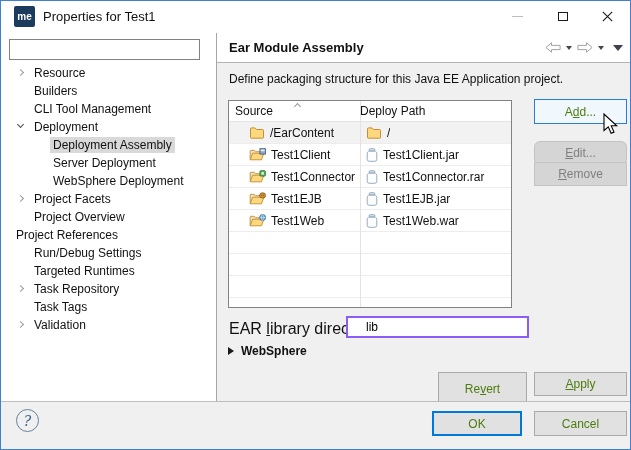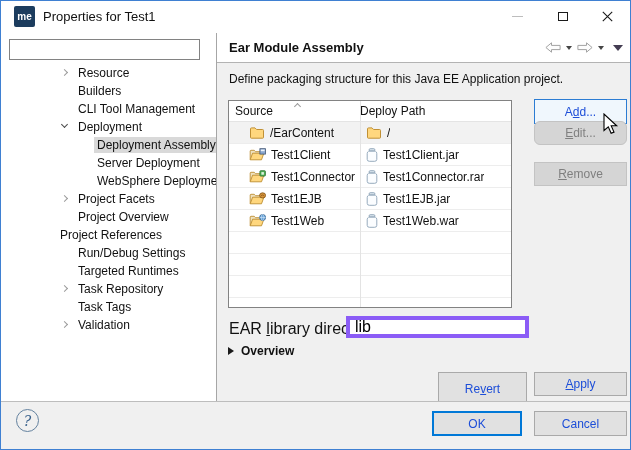--- a/index.html
+++ b/index.html
@@ -15,21 +15,21 @@
     color:#fff;font-size:10px;font-weight:bold;display:flex;align-items:center;justify-content:center;border-radius:2px;}
   .win-title{position:absolute;left:42px;top:0;height:32px;line-height:32px;font-size:13px;}
   .win-btn{position:absolute;top:0;width:45px;height:31px;display:flex;align-items:center;justify-content:center;}
   .btn-min{right:90px;}.btn-max{right:45px;}.btn-close{right:0;}
   .glyph-min{width:11px;height:0;border-top:1px solid #bdbdbd;}
   .glyph-max{width:10px;height:9px;border:1px solid #1a1a1a;}
   
   .sidebar{position:absolute;left:0;top:32px;width:215px;height:368px;background:#fff;}
   .filter-input{position:absolute;left:8px;top:6px;width:191px;height:21px;border:1px solid #828282;
     font-size:12px;padding:0 4px;font-family:inherit;outline:none;}
-  .tree{position:absolute;left:0;top:31px;right:0;margin-left:44px;}
+  .tree{position:absolute;left:0;top:31px;right:0;}
   .tree-item{position:relative;height:18px;line-height:18px;font-size:12px;white-space:nowrap;cursor:default;}
   .tree-item .lbl{padding:1px 3px;}
   .tree-item.selected .lbl{background:#d9d9d9;}
   .chev{position:absolute;left:17px;top:6px;width:5px;height:5px;}
   .chev.collapsed{border-top:1px solid #9a9a9a;border-right:1px solid #9a9a9a;transform:rotate(45deg);}
   .chev.expanded{border-top:1.5px solid #4a4a4a;border-right:1.5px solid #4a4a4a;transform:rotate(135deg);top:4px;}
   .vsep{position:absolute;left:215px;top:32px;width:1px;height:368px;background:#a6a6a6;}
   
   .main{position:absolute;left:216px;top:32px;width:415px;height:368px;background:#f0f0f0;}
   .main-header{position:absolute;left:0;top:0;right:0;height:30px;background:#fff;border-bottom:1px solid #b3b3b3;}
@@ -45,30 +45,30 @@
   .t-header{position:relative;display:flex;height:21px;border-bottom:1px solid #e4e4e4;align-items:center;}
   .t-h1{width:131px;padding-left:6px;}
   .t-h2{}
   .sort-caret{position:absolute;left:66px;top:3px;width:5px;height:5px;border-top:1.2px solid #9a9a9a;border-right:1.2px solid #9a9a9a;transform:rotate(-45deg);}
   .t-row{display:flex;height:22px;border-bottom:1px solid #ededed;align-items:center;}
   .t-row.hl{background:#f2f2f2;}
   .t-c1{width:131px;display:flex;align-items:center;padding-left:20px;overflow:hidden;}
   .t-c2{display:flex;align-items:center;padding-left:6px;overflow:hidden;}
   .t-row .ic{display:inline-flex;margin-right:5px;flex:none;}
   
-  .btn{font-family:inherit;font-size:12px;color:#1d4ed8;background:#e1e1e1;border:1px solid #a9a9a9;cursor:default;}
+  .btn{font-family:inherit;font-size:12px;color:#4d7c0f;background:#e1e1e1;border:1px solid #a9a9a9;cursor:default;}
   .side-btn{position:absolute;left:317px;width:93px;height:24px;text-align:center;}
   .btn-add{top:66px;height:25px;background:#f0f7fd;border:1px solid #2b7cd3;}
-  .btn-edit{top:88px;border-radius:6px;}
+  .btn-edit{top:108px;border-radius:6px;}
   .btn-rem{top:129px;}
   .btn[disabled]{background:#d5d5d5;border-color:#c3c3c3;color:#7f7f7f;}
   
   .ear-label{position:absolute;left:12px;top:287px;font-size:16px;}
-  .ear-input{position:absolute;left:129px;top:283px;width:183px;height:22px;border:4px solid #8b5cf6;
-    font-size:16px;padding:0 5px;font-family:inherit;outline:none;}
+  .ear-input{position:absolute;left:129px;top:283px;width:183px;height:22px;border:2px solid #8b5cf6;
+    font-size:12px;padding:0 18px;font-family:inherit;outline:none;}
   .advanced{position:absolute;left:11px;top:310px;height:16px;display:flex;align-items:center;font-size:12px;font-weight:bold;cursor:default;}
   .adv-tri{width:0;height:0;border-top:4px solid transparent;border-bottom:4px solid transparent;border-left:6px solid #1a1a1a;margin-right:7px;}
   .btn-revert{position:absolute;left:221px;top:339px;width:89px;height:34px;}
   .btn-apply{position:absolute;left:317px;top:339px;width:93px;height:24px;}
   
   .footer-sep{position:absolute;left:0;top:400px;width:629px;height:1px;background:#bdbdbd;}
   .footer{position:absolute;left:0;top:401px;width:629px;height:47px;background:#f0f0f0;}
   .help-btn{position:absolute;left:15px;top:7px;width:23px;height:23px;border:1.5px solid #64829f;border-radius:50%;
     display:flex;align-items:center;justify-content:center;color:#39618c;
     font-family:"DejaVu Serif","Liberation Serif",serif;font-style:italic;font-size:14px;background:transparent;}
@@ -262,21 +262,21 @@
 
     <button class="btn side-btn btn-add">A<u>d</u>d...</button>
     <button class="btn side-btn btn-edit" disabled=""><u>E</u>dit...</button>
     <button class="btn side-btn btn-rem" disabled=""><u>R</u>emove</button>
 
     <div class="ear-label">EAR <u>l</u>ibrary directory:</div>
     <input class="ear-input" type="text" value="lib" style="">
 
     <div class="advanced">
       <div class="adv-tri"></div>
-      <span>Overview</span>
+      <span>WebSphere</span>
     </div>
 
     <button class="btn btn-revert">Re<u>v</u>ert</button>
     <button class="btn btn-apply"><u>A</u>pply</button>
   </div>
 
   <div class="footer-sep"></div>
   <div class="footer">
     <button class="help-btn">
         <span>?</span>

